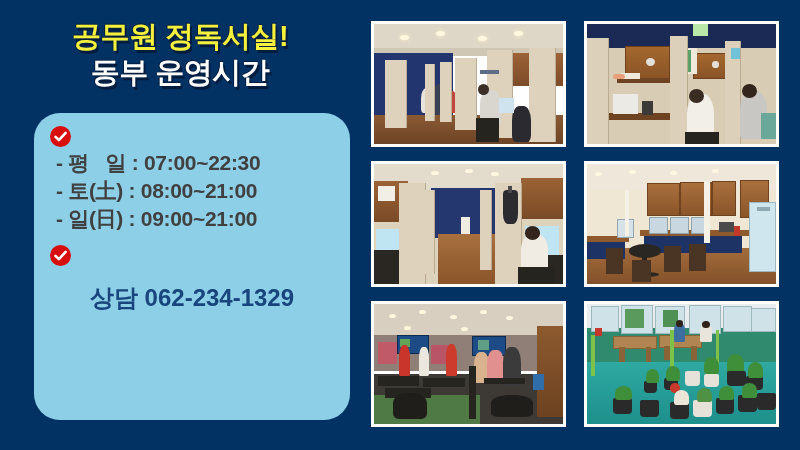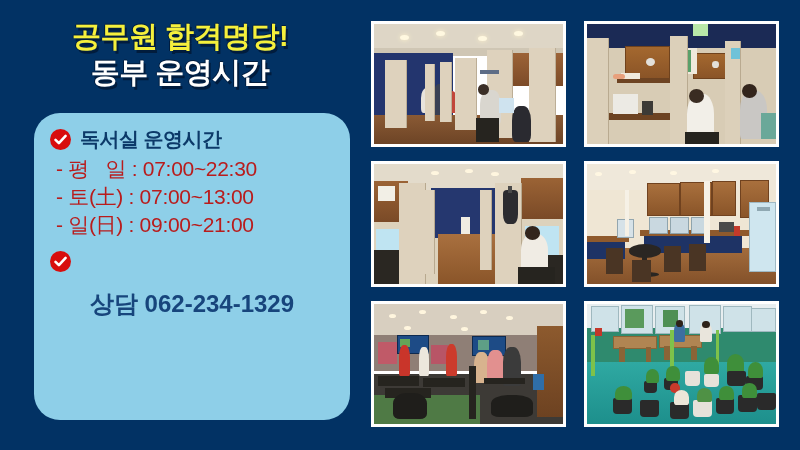--- a/index.html
+++ b/index.html
@@ -86,24 +86,25 @@
     letter-spacing: -0.5px;
     white-space: nowrap;
   }
   .detail-list {
     list-style: none;
     margin: 0;
     padding: 0 0 0 22px;
   }
   .detail-list li {
     font-size: 21px;
-    color: #b91c1c;
+    color: #404040;
     letter-spacing: -0.3px;
     line-height: 1.33;
     white-space: pre;
+    font-weight: bold;
   }
 
   #fees-section { margin-top: 12px; }
 
   #phone-line {
     text-align: center;
     font-size: 24px;
     font-weight: bold;
     color: #17457c;
     letter-spacing: 0px;
@@ -203,38 +204,37 @@
   .p6-plant   { background:#3f8f3a; border-radius:50% 50% 20% 20%; }
 </style>
 </head>
 <body>
 
 <div id="poster">
 
   <div id="left-panel">
 
     <div id="headline">
-      <span class="headline-line" id="headline-line-1">공무원 합격명당!</span>
+      <span class="headline-line" id="headline-line-1">공무원 정독서실!</span>
       <span class="headline-line" id="headline-line-2">동부 운영시간</span>
     </div>
 
     <div id="info-card">
 
       <div class="section">
         <div class="section-heading">
           <span class="check-icon">
             <svg width="21" height="21" viewBox="0 0 21 21" aria-hidden="true">
               <path d="M5.5 10.8 L8.9 14.2 L15.6 6.9" fill="none" stroke="#ffffff" stroke-width="2.6" stroke-linecap="round" stroke-linejoin="round"></path>
             </svg>
           </span>
-          <span class="section-title">독서실 운영시간</span>
         </div>
         <ul class="detail-list">
           <li>- 평   일 : 07:00~22:30</li>
-          <li>- 토(土) : 07:00~13:00</li>
+          <li>- 토(土) : 08:00~21:00</li>
           <li>- 일(日) : 09:00~21:00</li>
         </ul>
       </div>
 
       <div class="section" id="fees-section">
         <div class="section-heading">
           <span class="check-icon">
             <svg width="21" height="21" viewBox="0 0 21 21" aria-hidden="true">
               <path d="M5.5 10.8 L8.9 14.2 L15.6 6.9" fill="none" stroke="#ffffff" stroke-width="2.6" stroke-linecap="round" stroke-linejoin="round"></path>
             </svg>

